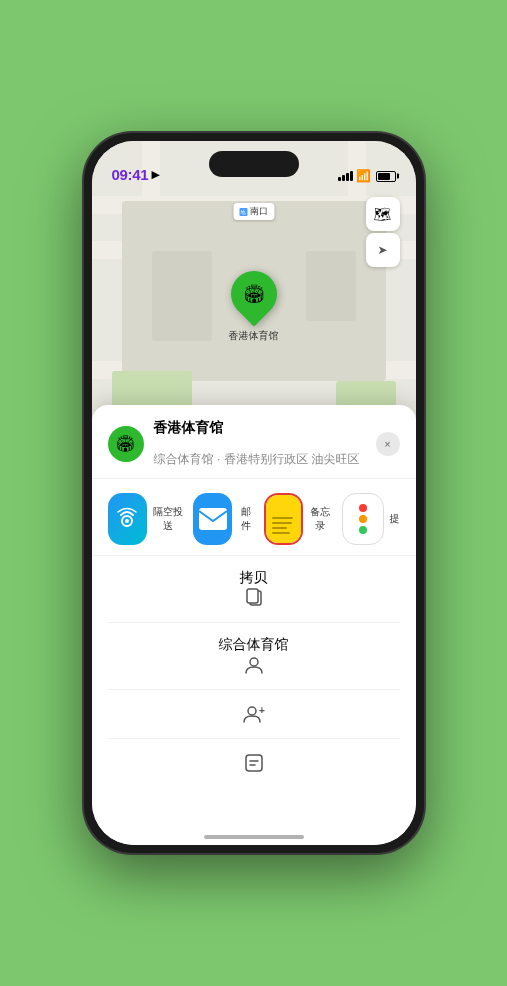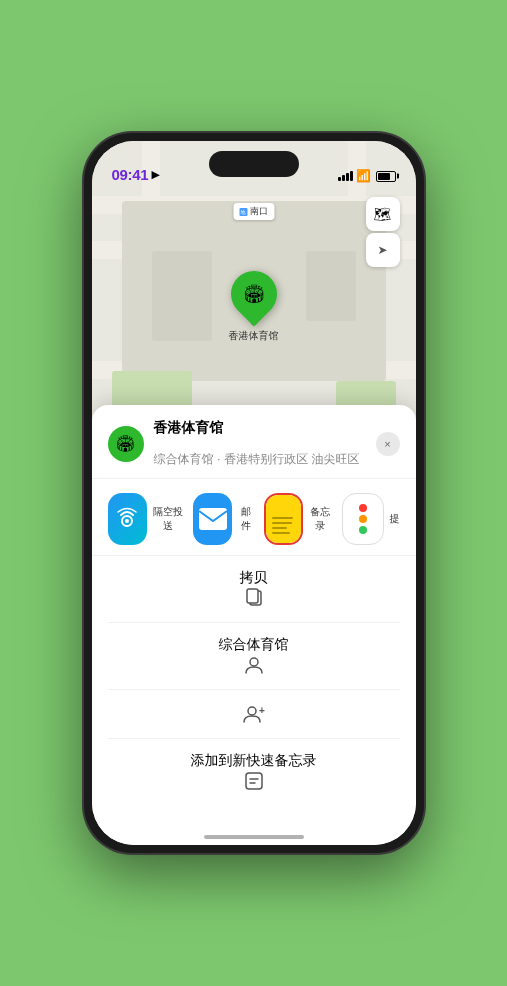--- a/index.html
+++ b/index.html
@@ -536,21 +536,20 @@
           <div class="action-icon">
             <svg width="22" height="20" viewBox="0 0 22 20" fill="none">
               <circle cx="9" cy="7" r="4" stroke="#555" stroke-width="1.5" fill="none"></circle>
               <path d="M1 18 C1 14 4 12 9 12 C14 12 17 14 17 18" stroke="#555" stroke-width="1.5" fill="none" stroke-linecap="round"></path>
               <text x="16" y="10" font-size="10" fill="#555" font-weight="bold">+</text>
             </svg>
           </div>
         </div>
 
         <div class="action-item">
-          <span class="action-label">添加到新快速备忘录</span>
           <div class="action-icon">
             <svg width="20" height="20" viewBox="0 0 20 20" fill="none">
               <rect x="2" y="2" width="16" height="16" rx="3" stroke="#555" stroke-width="1.5" fill="none"></rect>
               <line x1="6" y1="8" x2="14" y2="8" stroke="#555" stroke-width="1.5" stroke-linecap="round"></line>
               <line x1="6" y1="12" x2="11" y2="12" stroke="#555" stroke-width="1.5" stroke-linecap="round"></line>
             </svg>
           </div>
         </div>
 
 

